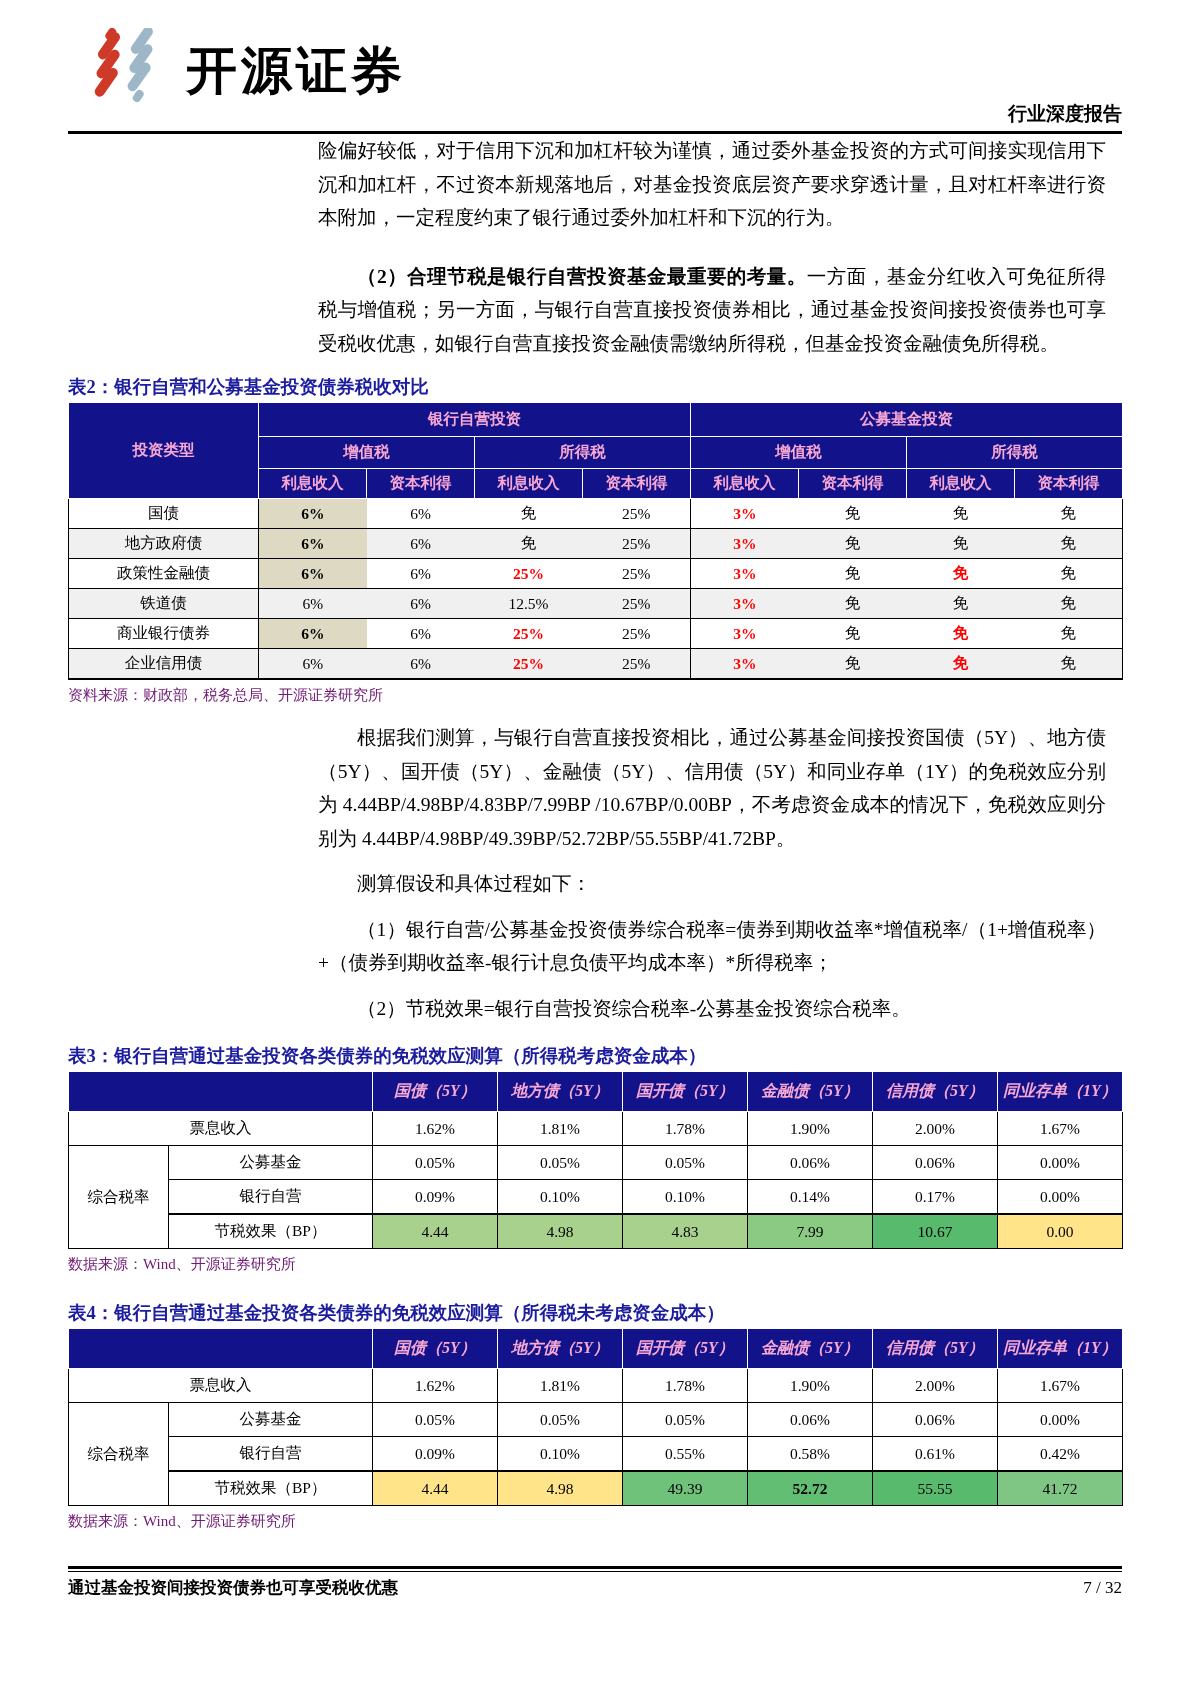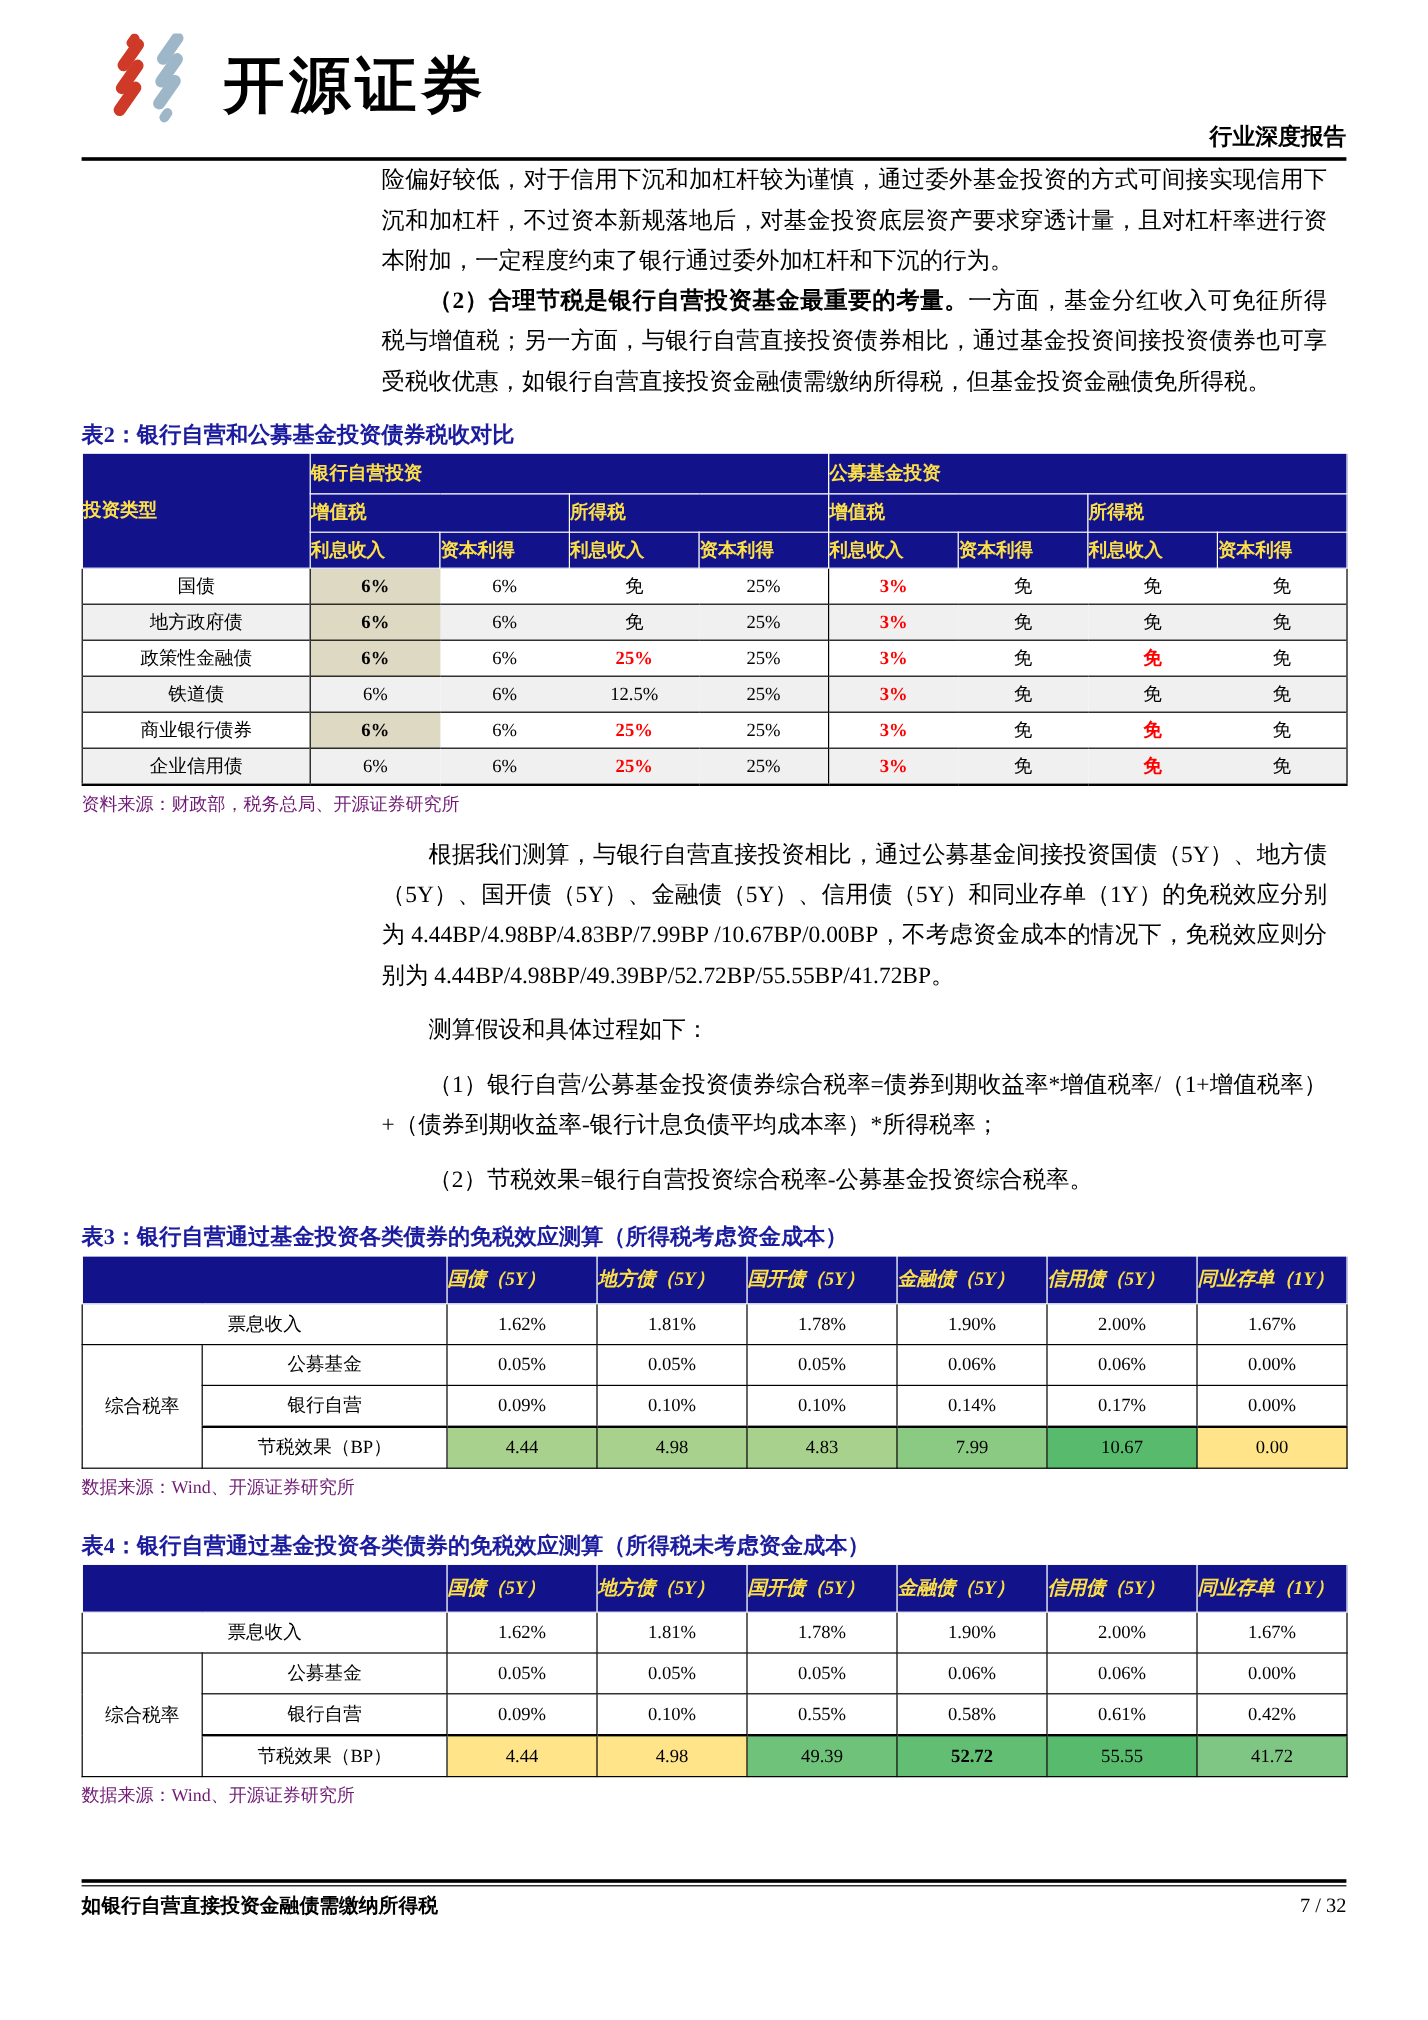--- a/index.html
+++ b/index.html
@@ -15,22 +15,22 @@
   
   .text-col{margin:0 84px 0 318px;}
   p.body{font-size:19.5px;line-height:33.5px;text-align:justify;margin:0;}
   .indent{text-indent:2em;}
   .mt-p1{margin-top:16px;}
   .b{font-weight:bold;}
   
   .tbl-wrap{margin:0 68px;}
   .tbl-title{font-size:18.5px;font-weight:bold;color:#1C1C9E;margin-top:14px;}
   table{border-collapse:collapse;width:1054px;table-layout:fixed;}
-  th{background:#12128A;color:#fde047;font-weight:bold;border:1.6px solid #fff;
-     font-size:15.5px;padding:0;text-align:left;}
+  th{background:#12128A;color:#f9a8d4;font-weight:bold;border:1.6px solid #fff;
+     font-size:15.5px;padding:0;text-align:center;}
   td{text-align:center;font-size:15.5px;padding:0;}
   .red{color:#FF0000;}
   .src{font-size:15px;margin-top:6px;color:#701a75;}
   
   .t2 thead tr:nth-child(1) th{height:33px;}
   .t2 thead tr:nth-child(2) th{height:31px;}
   .t2 thead tr:nth-child(3) th{height:29px;}
   .t2 td{height:29px;border-top:1px solid #000;}
   .t2 tbody tr:last-child td{border-bottom:2px solid #000;}
   .t2 tbody tr.alt{background:#F0F0F0;}
@@ -73,21 +73,21 @@
           <rect x="52" y="70" width="14" height="9" rx="4.5" transform="rotate(-55 59 74.5)"></rect>
         </g>
       </svg>
       <div class="brand">开源证券</div>
     </div>
     <div class="report-type">行业深度报告</div>
   </div>
 
   <div class="text-col">
     <p class="body mt-p1">险偏好较低，对于信用下沉和加杠杆较为谨慎，通过委外基金投资的方式可间接实现信用下沉和加杠杆，不过资本新规落地后，对基金投资底层资产要求穿透计量，且对杠杆率进行资本附加，一定程度约束了银行通过委外加杠杆和下沉的行为。</p>
-    <p class="body indent" style="margin-top:0;"><span class="b">（2）合理节税是银行自营投资基金最重要的考量。</span><span>一方面，基金分红收入可免征所得税与增值税；另一方面，与银行自营直接投资债券相比，通过基金投资间接投资债券也可享受税收优惠，如银行自营直接投资金融债需缴纳所得税，但基金投资金融债免所得税。</span></p>
+    <p class="body indent" style="margin-top:25px;"><span class="b">（2）合理节税是银行自营投资基金最重要的考量。</span><span>一方面，基金分红收入可免征所得税与增值税；另一方面，与银行自营直接投资债券相比，通过基金投资间接投资债券也可享受税收优惠，如银行自营直接投资金融债需缴纳所得税，但基金投资金融债免所得税。</span></p>
   </div>
 
   <div class="tbl-wrap">
     <div class="tbl-title">表2：银行自营和公募基金投资债券税收对比</div>
     <table class="t2" style="margin-top:3px;">
       <colgroup>
         <col style="width:190px;">
           <col style="width:108px;">
           <col style="width:108px;">
           <col style="width:108px;">
@@ -329,18 +329,18 @@
             <td class="outR" style="background: rgb(127, 198, 132);">41.72</td>
           </tr>
         </tbody>
     </table>
     <div class="src">数据来源：Wind、开源证券研究所</div>
   </div>
 
   <div class="footer">
     <div class="footer-rule"></div>
     <div class="footer-row">
-      <span class="disclaimer">如银行自营直接投资金融债需缴纳所得税</span>
+      <span class="disclaimer">通过基金投资间接投资债券也可享受税收优惠</span>
       <span class="pageno">7 / 32</span>
     </div>
   </div>
 
 </div>
 
 </body></html>

